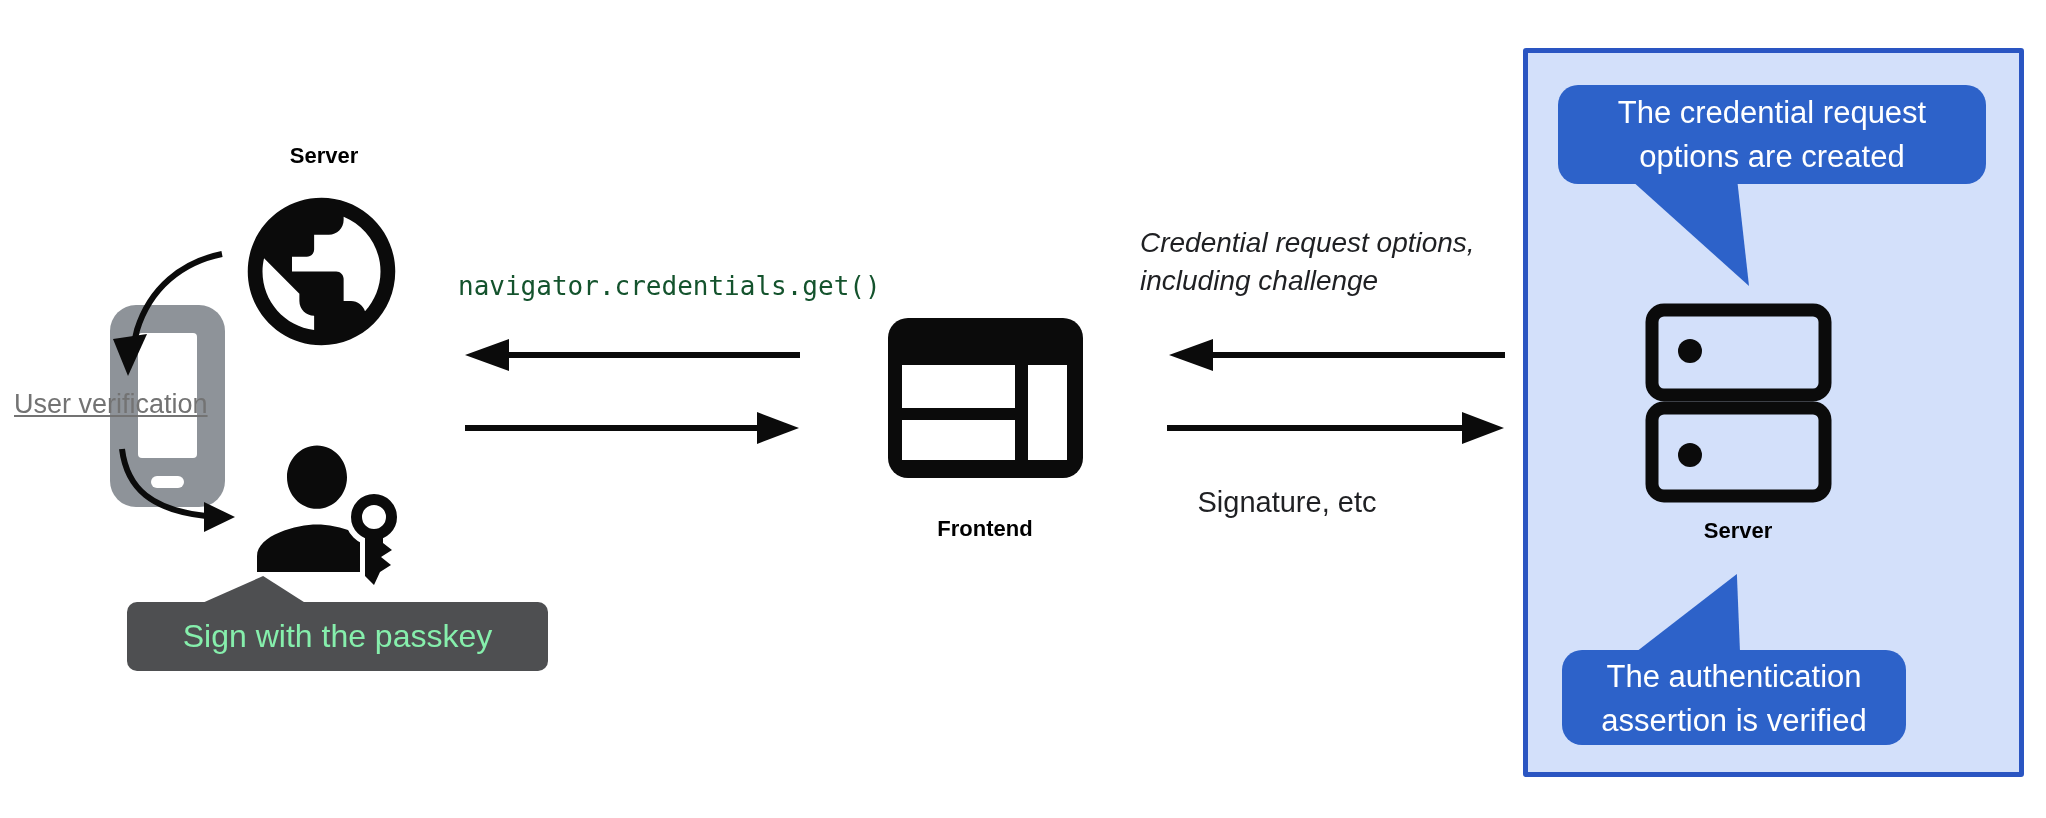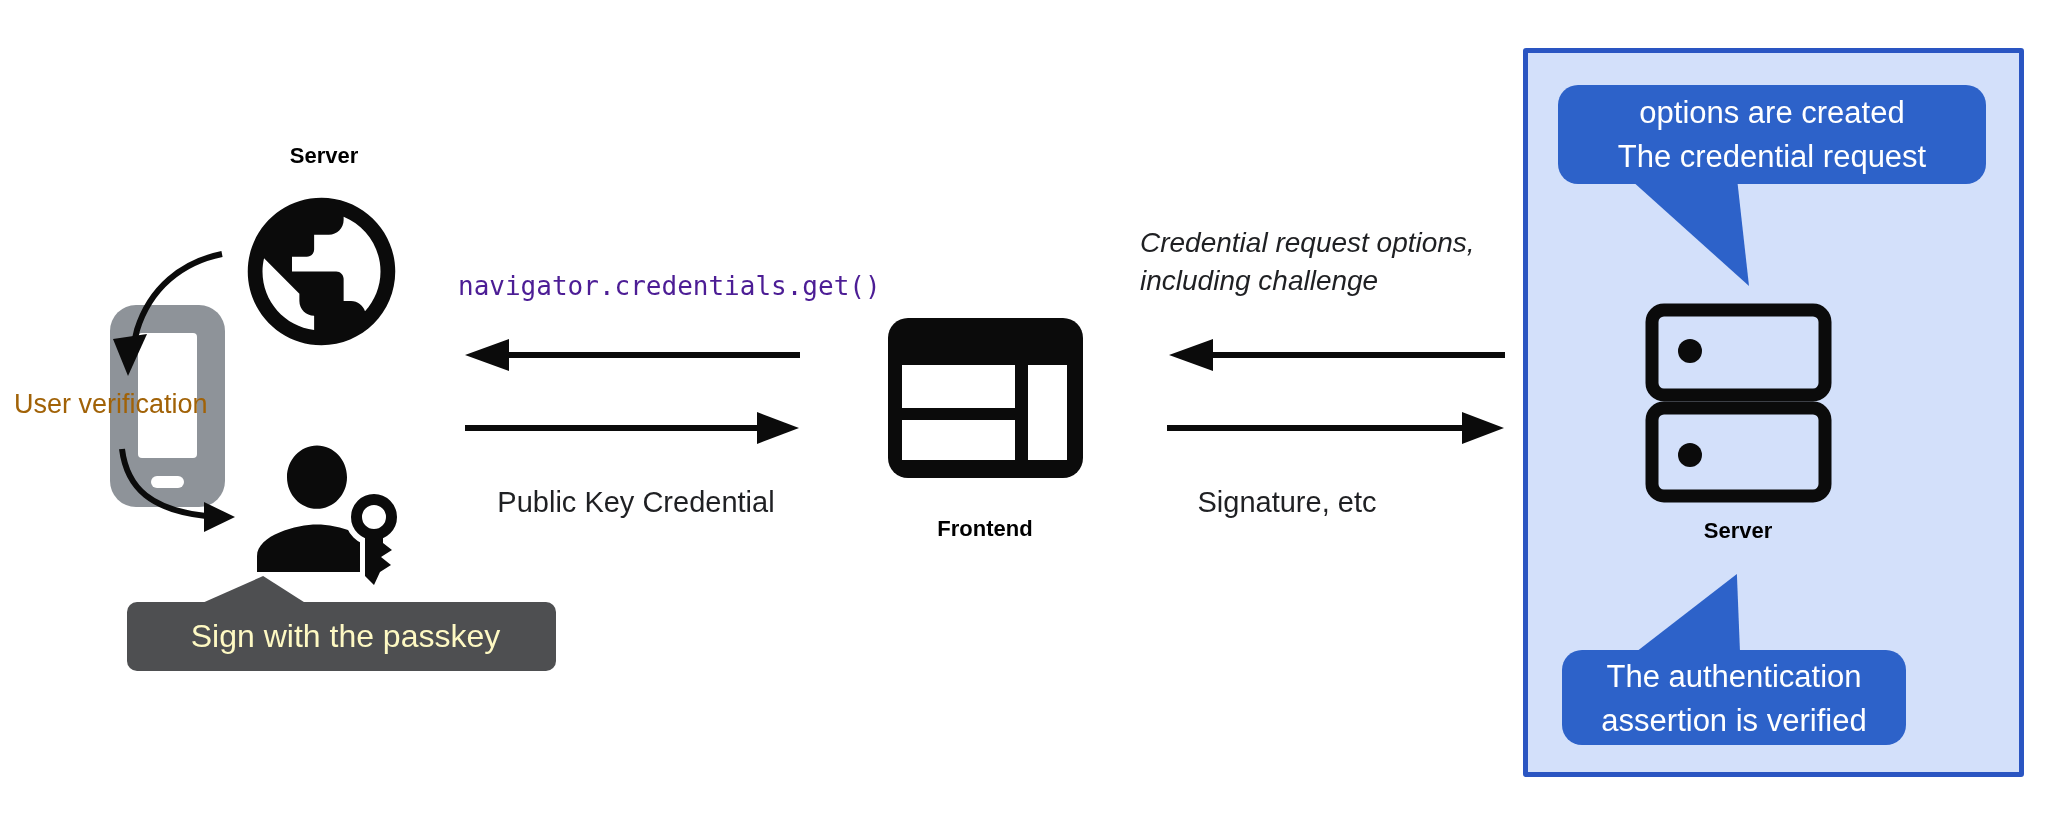--- a/index.html
+++ b/index.html
@@ -2,41 +2,41 @@
 <html><head>
 <meta charset="utf-8">
 <style>
   html,body{margin:0;padding:0;background:#ffffff;}
   #canvas{
     position:relative;width:2046px;height:818px;overflow:hidden;background:#ffffff;
     font-family:"Liberation Sans",sans-serif;color:#1f2023;
   }
   .abs{position:absolute;}
   .lbl-bold{font-weight:bold;font-size:22px;color:#000;text-align:center;}
-  .lbl{font-size:27px;color:#a16207;}
-  .code{font-family:"DejaVu Sans Mono","Liberation Mono",monospace;font-size:26px;color:#4c1d95;white-space:nowrap;text-align:center;}
+  .lbl{font-size:27px;color:#737373;text-decoration:underline;}
+  .code{font-family:"DejaVu Sans Mono","Liberation Mono",monospace;font-size:26px;color:#14532d;white-space:nowrap;text-align:center;}
   .center{text-align:center;}
   #svg-art{position:absolute;left:0;top:0;z-index:2;pointer-events:none;}
   .text-layer{z-index:3;}
   #panel{
     left:1523px;top:48px;width:501px;height:729px;box-sizing:border-box;
     border:5px solid #2a55c2;background:#d3e0fa;border-radius:3px;z-index:1;
   }
   .bubble{
     background:#2d62c9;color:#ffffff;border-radius:20px;text-align:center;
     font-size:31px;line-height:44px;z-index:3;
   }
   .bubble-tail{background:#2d62c9;z-index:3;}
   #bubble-top{left:1558px;top:85px;width:428px;height:99px;padding-top:6px;box-sizing:border-box;}
   #tail-top{left:1631px;top:180px;width:118px;height:106px;clip-path:polygon(0 0,90% 0,100% 100%);}
   #bubble-bottom{left:1562px;top:650px;width:344px;height:95px;padding-top:5px;box-sizing:border-box;}
   #tail-bottom{left:1636px;top:574px;width:104px;height:78px;clip-path:polygon(97% 0,0 100%,100% 100%);}
   #tooltip{
     left:127px;top:602px;width:421px;height:69px;background:#4e4f51;border-radius:10px;
-    color:#fef9c3;font-size:32px;line-height:69px;text-align:center;z-index:3;padding-left:8px;
+    color:#86efac;font-size:32px;line-height:69px;text-align:center;z-index:3;
   }
   #tooltip-pointer{left:200px;top:576px;width:107px;height:28px;background:#4e4f51;
     clip-path:polygon(59% 0,0 100%,100% 100%);z-index:3;}
   #browser-label{left:234px;top:143px;width:180px;}
   #user-verification-label{left:14px;top:389px;}
   #code-label{left:458px;top:271px;}
   #pkc-label{left:460px;top:486px;width:352px;font-size:29px;}
   #frontend-label{left:895px;top:516px;width:180px;}
   #cro-label{left:1140px;top:224px;font-size:28px;line-height:38px;font-style:italic;}
   #signature-label{left:1112px;top:486px;width:350px;font-size:29px;}
@@ -117,34 +117,33 @@
 
   <div id="browser-label" class="abs lbl-bold text-layer">Server</div>
 
   <div id="user-verification-label" class="abs lbl text-layer">User verification</div>
 
   <div id="tooltip" class="abs">Sign with the passkey</div>
   <div id="tooltip-pointer" class="abs"></div>
 
   <div id="code-label" class="abs code text-layer">navigator.credentials.get()</div>
 
-  <div id="pkc-label" class="abs center text-layer">Public Key Credential</div>
 
   <div id="frontend-label" class="abs lbl-bold text-layer">Frontend</div>
 
   <div id="cro-label" class="abs text-layer">
     <div>Credential request options,</div>
     <div>including challenge</div>
   </div>
 
   <div id="signature-label" class="abs center text-layer">Signature, etc</div>
 
   <div id="bubble-top" class="abs bubble">
+    <div>The credential request</div>
     <div>options are created</div>
-    <div>The credential request</div>
   </div>
   <div id="tail-top" class="abs bubble-tail"></div>
 
   <div id="server-label" class="abs lbl-bold text-layer">Server</div>
 
   <div id="bubble-bottom" class="abs bubble">
     <div>The authentication</div>
     <div>assertion is verified</div>
   </div>
   <div id="tail-bottom" class="abs bubble-tail"></div>

